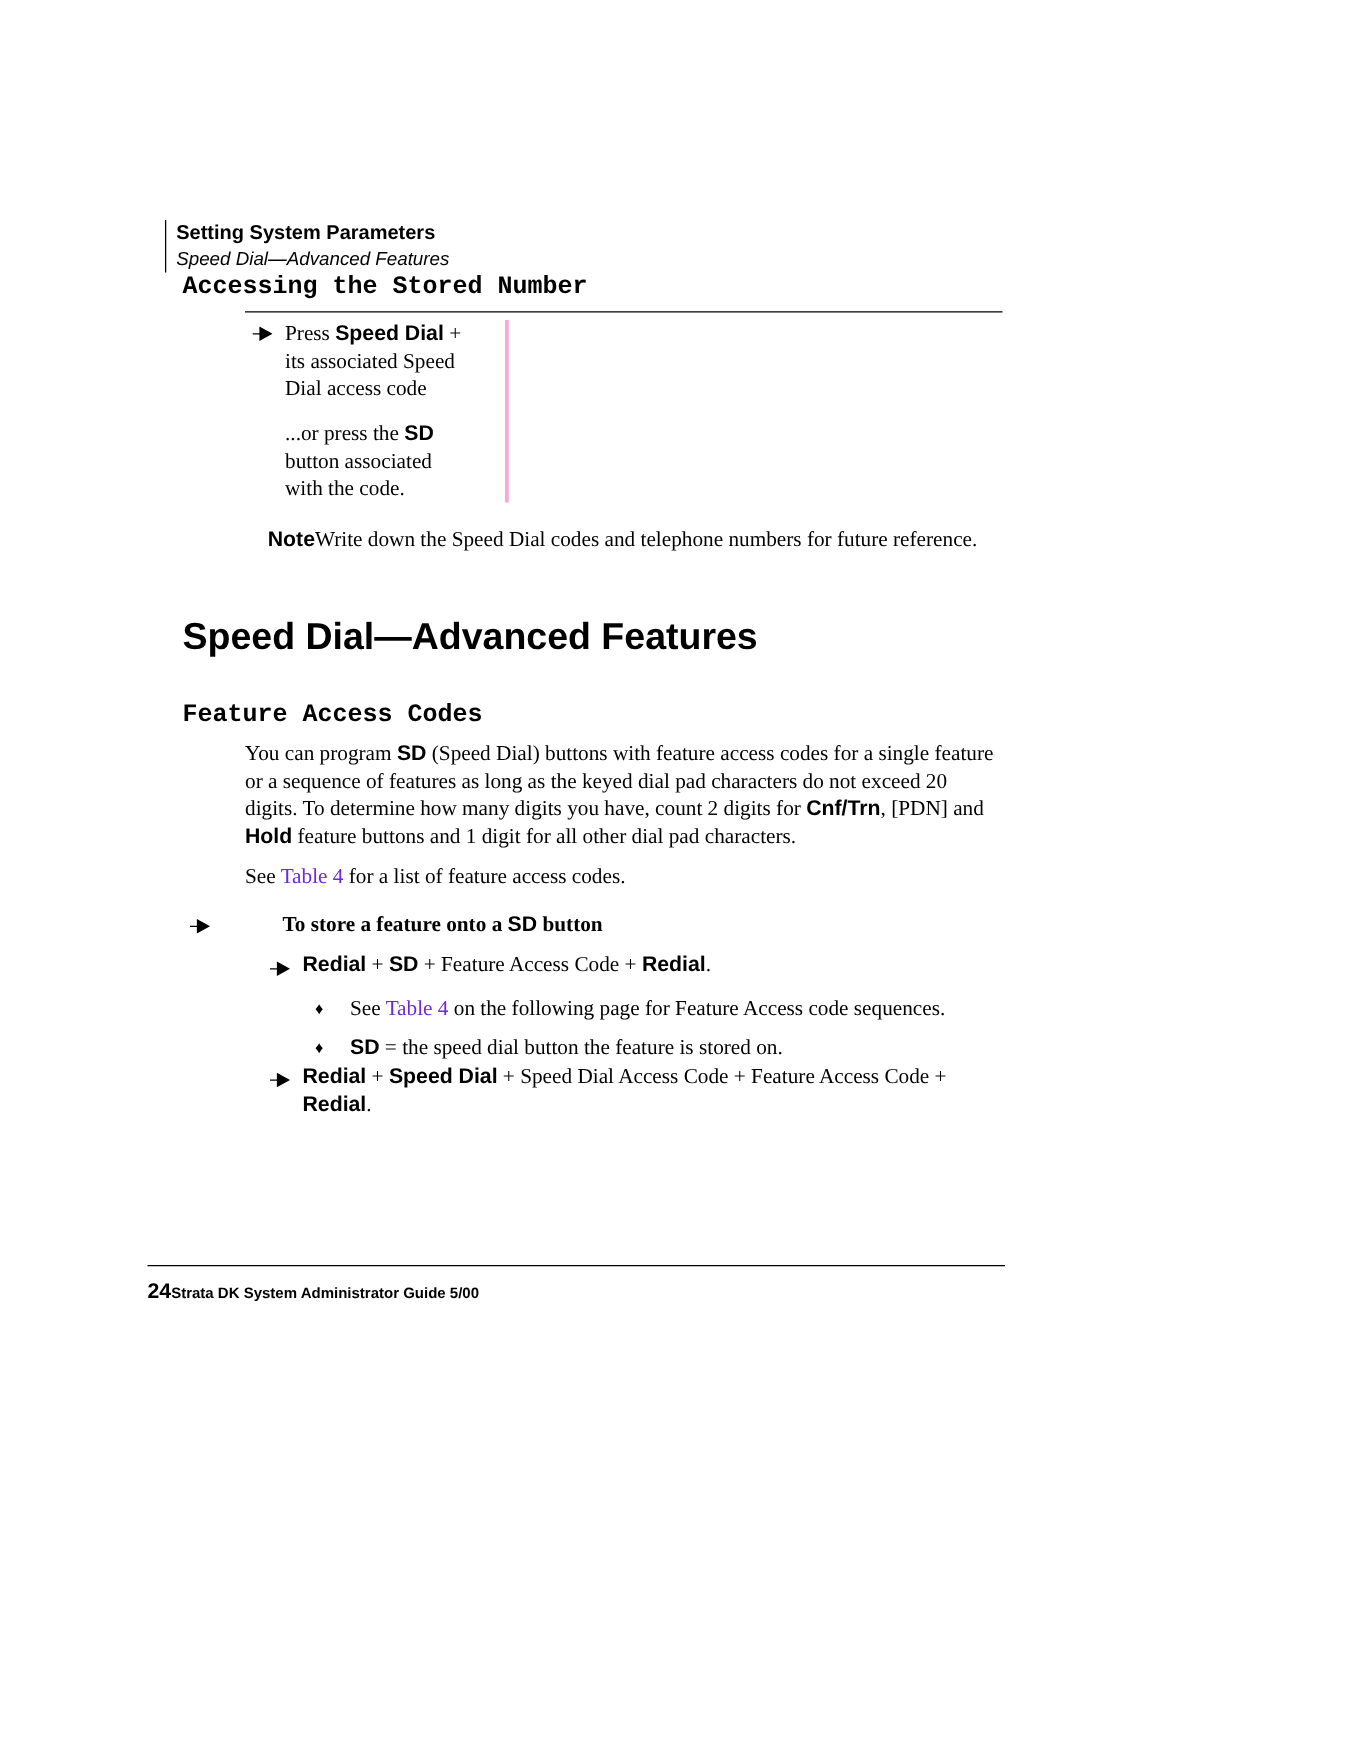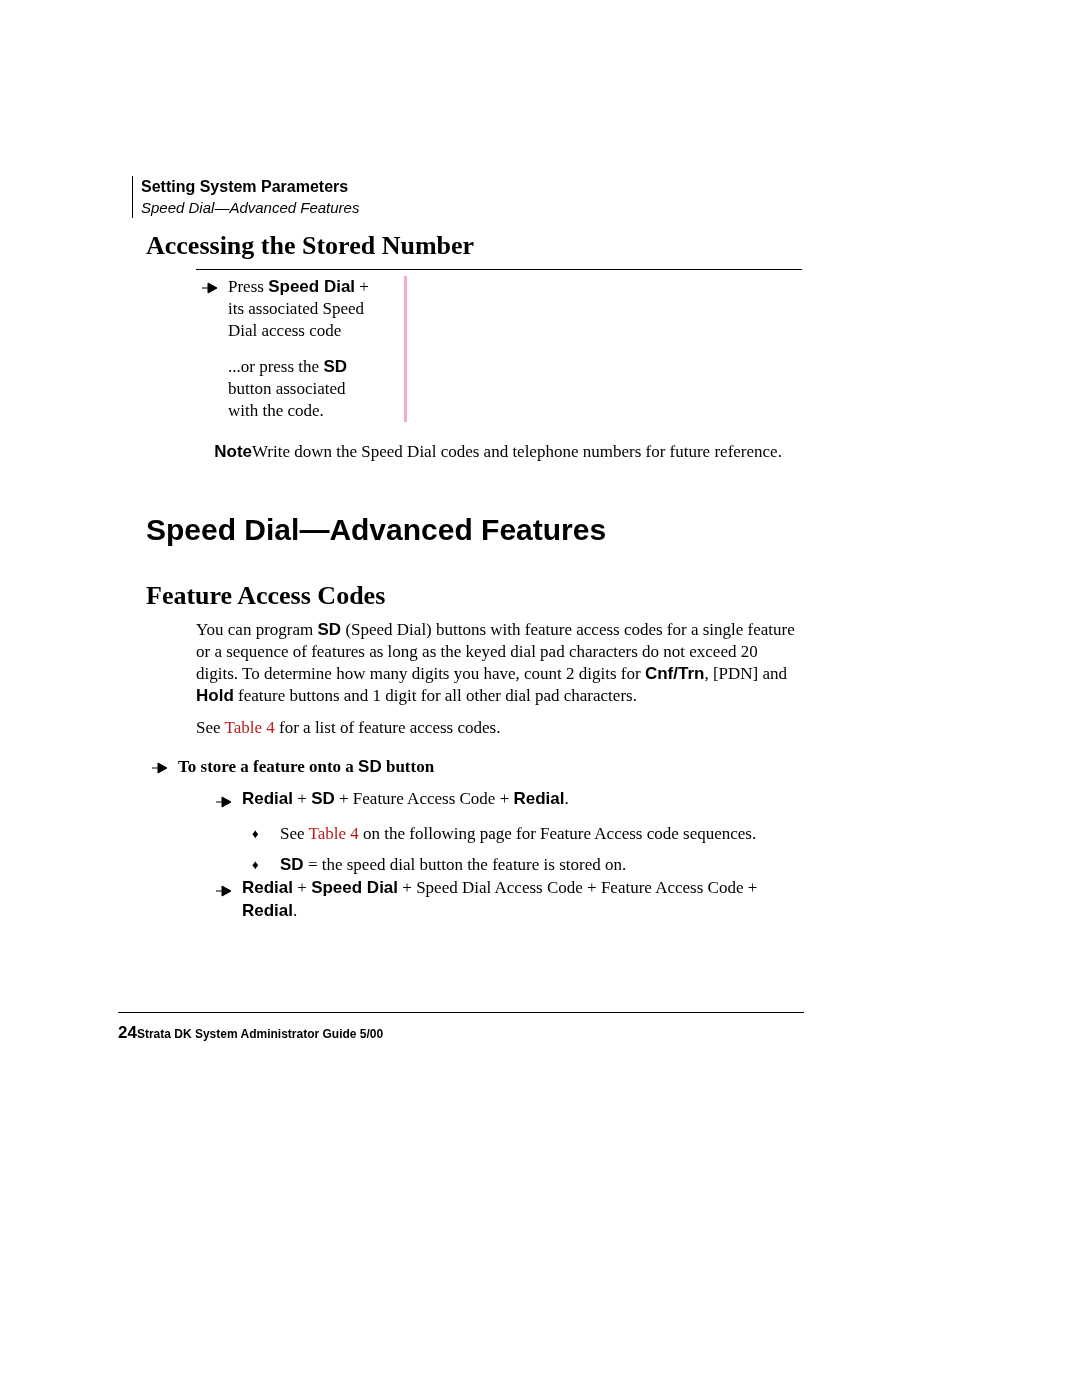--- a/index.html
+++ b/index.html
@@ -28,25 +28,24 @@
     font-size: 16px;
     line-height: 22px;
   }
   .hdr2 {
     font-family: Arial, Helvetica, sans-serif;
     font-style: italic;
     font-size: 15px;
     line-height: 20px;
   }
   .h2 {
-    font-family: Liberation Serif, serif;
-    font-weight: bold;
-    font-size: 26px;
+    font-family: Liberation Mono, monospace;
+    font-weight: bold;
+    font-size: 20px;
     margin-bottom: 8px;
-    margin-top: 13px;
   }
   .rule {
     border-top: 1px solid #000;
     margin-bottom: 6px;
   }
   .two-col {
     display: flex;
     align-items: stretch;
     margin-bottom: 18px;
   }
@@ -102,28 +101,29 @@
     margin-left: 14px;
   }
   .body-para {
     font-size: 17px;
     line-height: 22px;
     margin-left: 64px;
     margin-bottom: 10px;
   }
   .bold-sans { font-family: Arial, Helvetica, sans-serif; font-weight: 900; }
   .bold-serif { font-weight: bold; }
-  .crossref { color: #b91c1c; }
+  .crossref { color: #6d28d9; }
   .proc-head {
     display: flex;
     align-items: center;
     margin-left: 20px;
     margin-top: 16px;
     margin-bottom: 8px;
     font-size: 17px;
+    gap: 48px;
   }
   .proc-head .label { font-weight: bold; }
   .step-row {
     display: flex;
     align-items: flex-start;
     margin-left: 84px;
     font-size: 17px;
     line-height: 23px;
     margin-bottom: 6px;
   }

